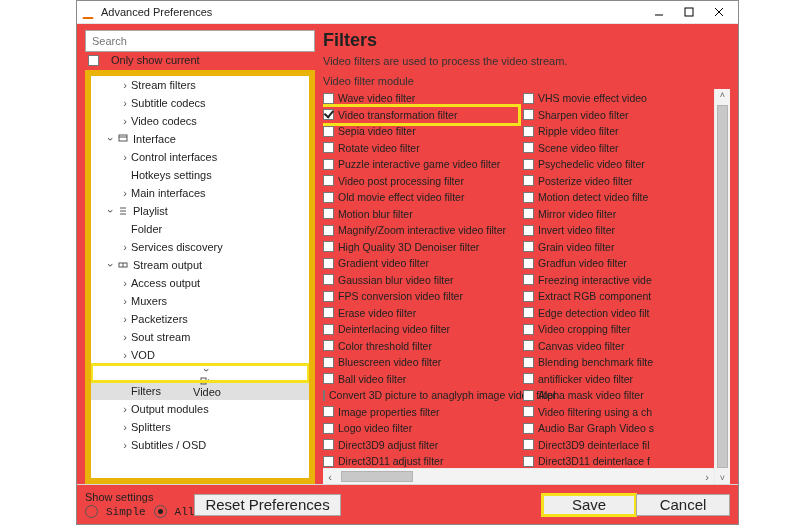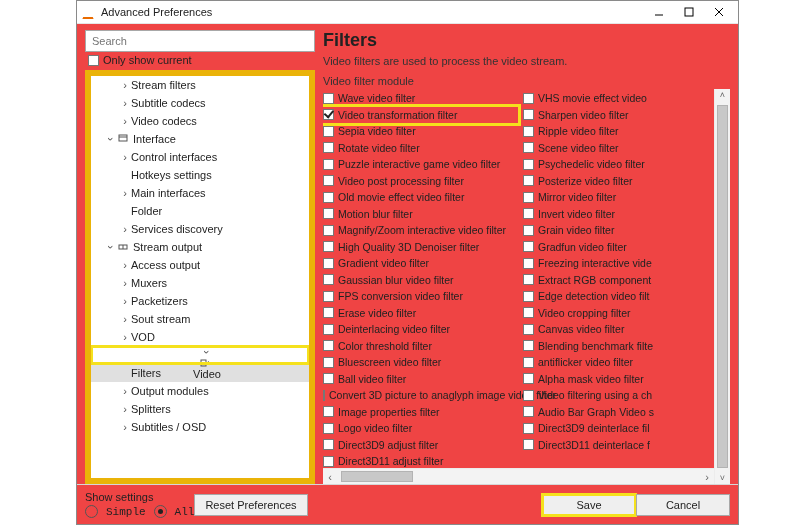--- a/index.html
+++ b/index.html
@@ -62,21 +62,21 @@
     padding: 0 4px;
   }
   .searchbox input {
     border: none; outline: none; width: 100%;
     font: inherit; font-size: 11px;
     color: #888;
   }
   .onlycurrent {
     display: flex; align-items: center;
     padding: 2px 0 4px 3px;
-    gap: 4px;
+    gap: 12px;
   }
   .tree {
     flex: 1;
     border: 6px solid #eab308;
     background: #fff;
     overflow: hidden;
   }
   .tree-inner {
     height: 100%;
     overflow-y: auto;
@@ -195,21 +195,21 @@
   .radios { display: flex; align-items: center; gap: 8px; font-family: Liberation Mono, monospace; }
   .radio { width: 11px; height: 11px; border: 1px solid #555; border-radius: 50%; display: inline-flex; align-items: center; justify-content: center; }
   .radio.on::after { content: ""; width: 5px; height: 5px; background: #222; border-radius: 50%; }
   .btn {
     border: 1px solid #a8a8a8;
     background: #efefef;
     height: 20px;
     min-width: 72px;
     padding: 0 10px;
     display: inline-flex; align-items: center; justify-content: center;
-    font-size: 11px;
+    font-size: 15px;
   }
   .btn.reset { background: #f0f0f0; }
   .spacer { flex: 1; }
 </style>
 </head>
 <body>
 
 <div class="window">
 
   <div class="titlebar">
@@ -274,20 +274,31 @@
               <span class="rowtext">Control interfaces</span>
             </div>
             <div class="row depth2">
               <span class="caret none"></span>
               <span class="rowtext">Hotkeys settings</span>
             </div>
             <div class="row depth2">
               <span class="caret right"></span>
               <span class="rowtext">Main interfaces</span>
             </div>
+            <div class="row depth1">
+              <span class="caret down"></span>
+              <span class="rowicon">
+                <svg viewBox="0 0 10 10">
+                  <line x1="2" y1="2" x2="8" y2="2" stroke="#555"></line>
+                  <line x1="2" y1="5" x2="8" y2="5" stroke="#555"></line>
+                  <line x1="2" y1="8" x2="8" y2="8" stroke="#555"></line>
+                </svg>
+              </span>
+              <span class="rowtext">Playlist</span>
+            </div>
             <div class="row depth2">
               <span class="caret none"></span>
               <span class="rowtext">Folder</span>
             </div>
             <div class="row depth2">
               <span class="caret right"></span>
               <span class="rowtext">Services discovery</span>
             </div>
             <div class="row depth1">
               <span class="caret down"></span>
@@ -469,20 +480,24 @@
                     <span class="cbx"></span>
                     <span>Scene video filter</span>
                   </div>
                   <div class="checkitem">
                     <span class="cbx"></span>
                     <span>Psychedelic video filter</span>
                   </div>
                   <div class="checkitem">
                     <span class="cbx"></span>
                     <span>Posterize video filter</span>
+                  </div>
+                  <div class="checkitem">
+                    <span class="cbx"></span>
+                    <span>Motion detect video filte</span>
                   </div>
                   <div class="checkitem">
                     <span class="cbx"></span>
                     <span>Mirror video filter</span>
                   </div>
                   <div class="checkitem">
                     <span class="cbx"></span>
                     <span>Invert video filter</span>
                   </div>
                   <div class="checkitem">

